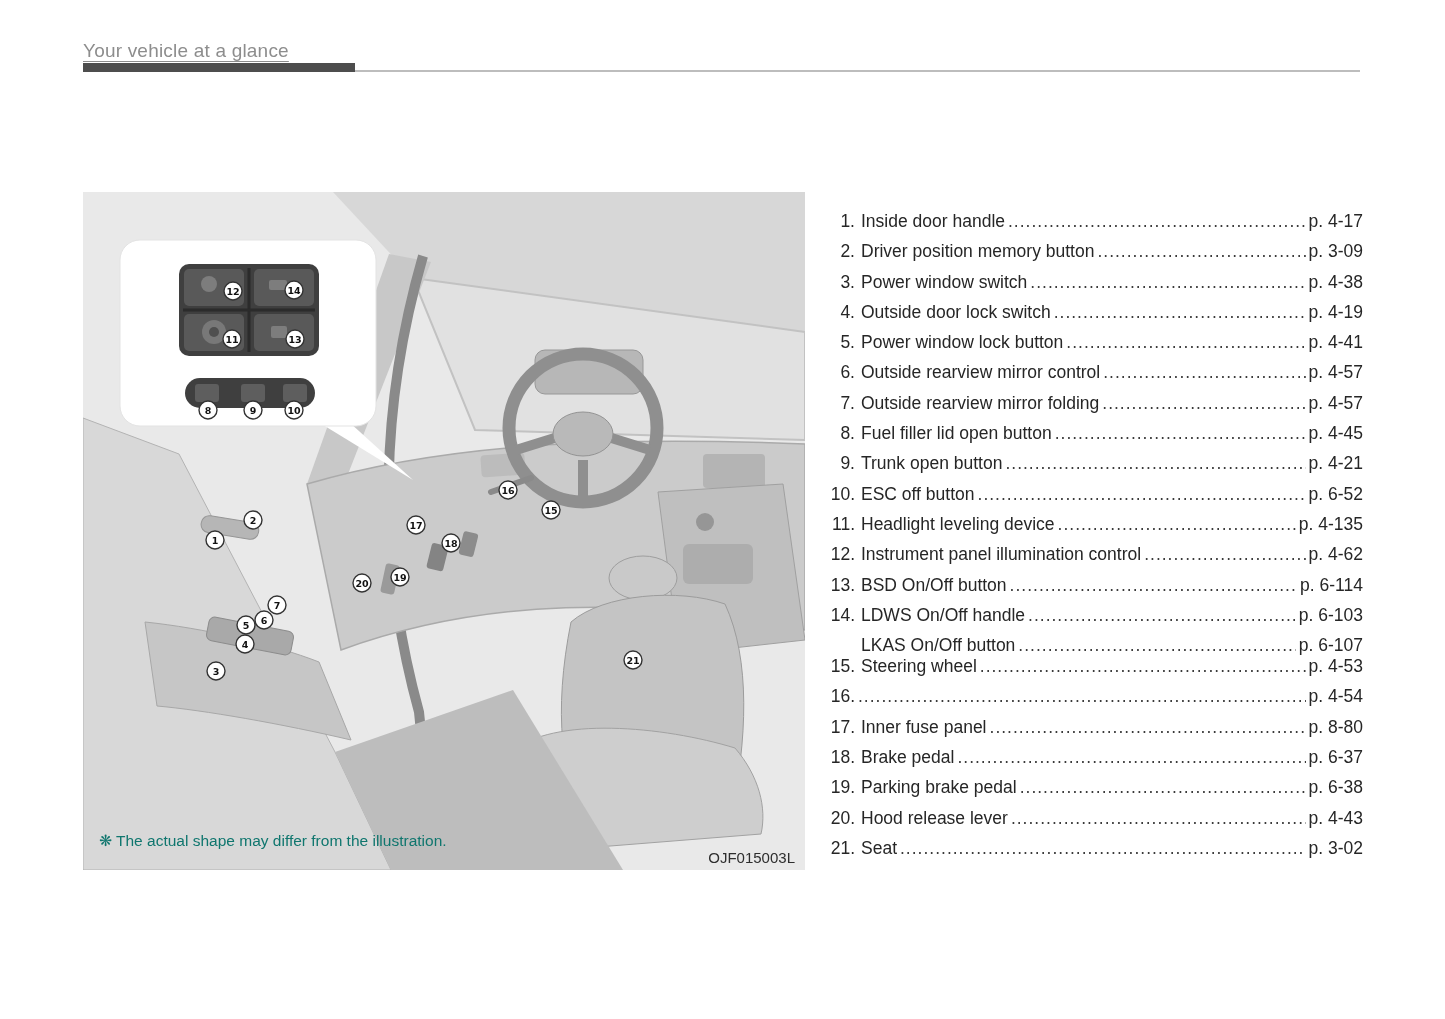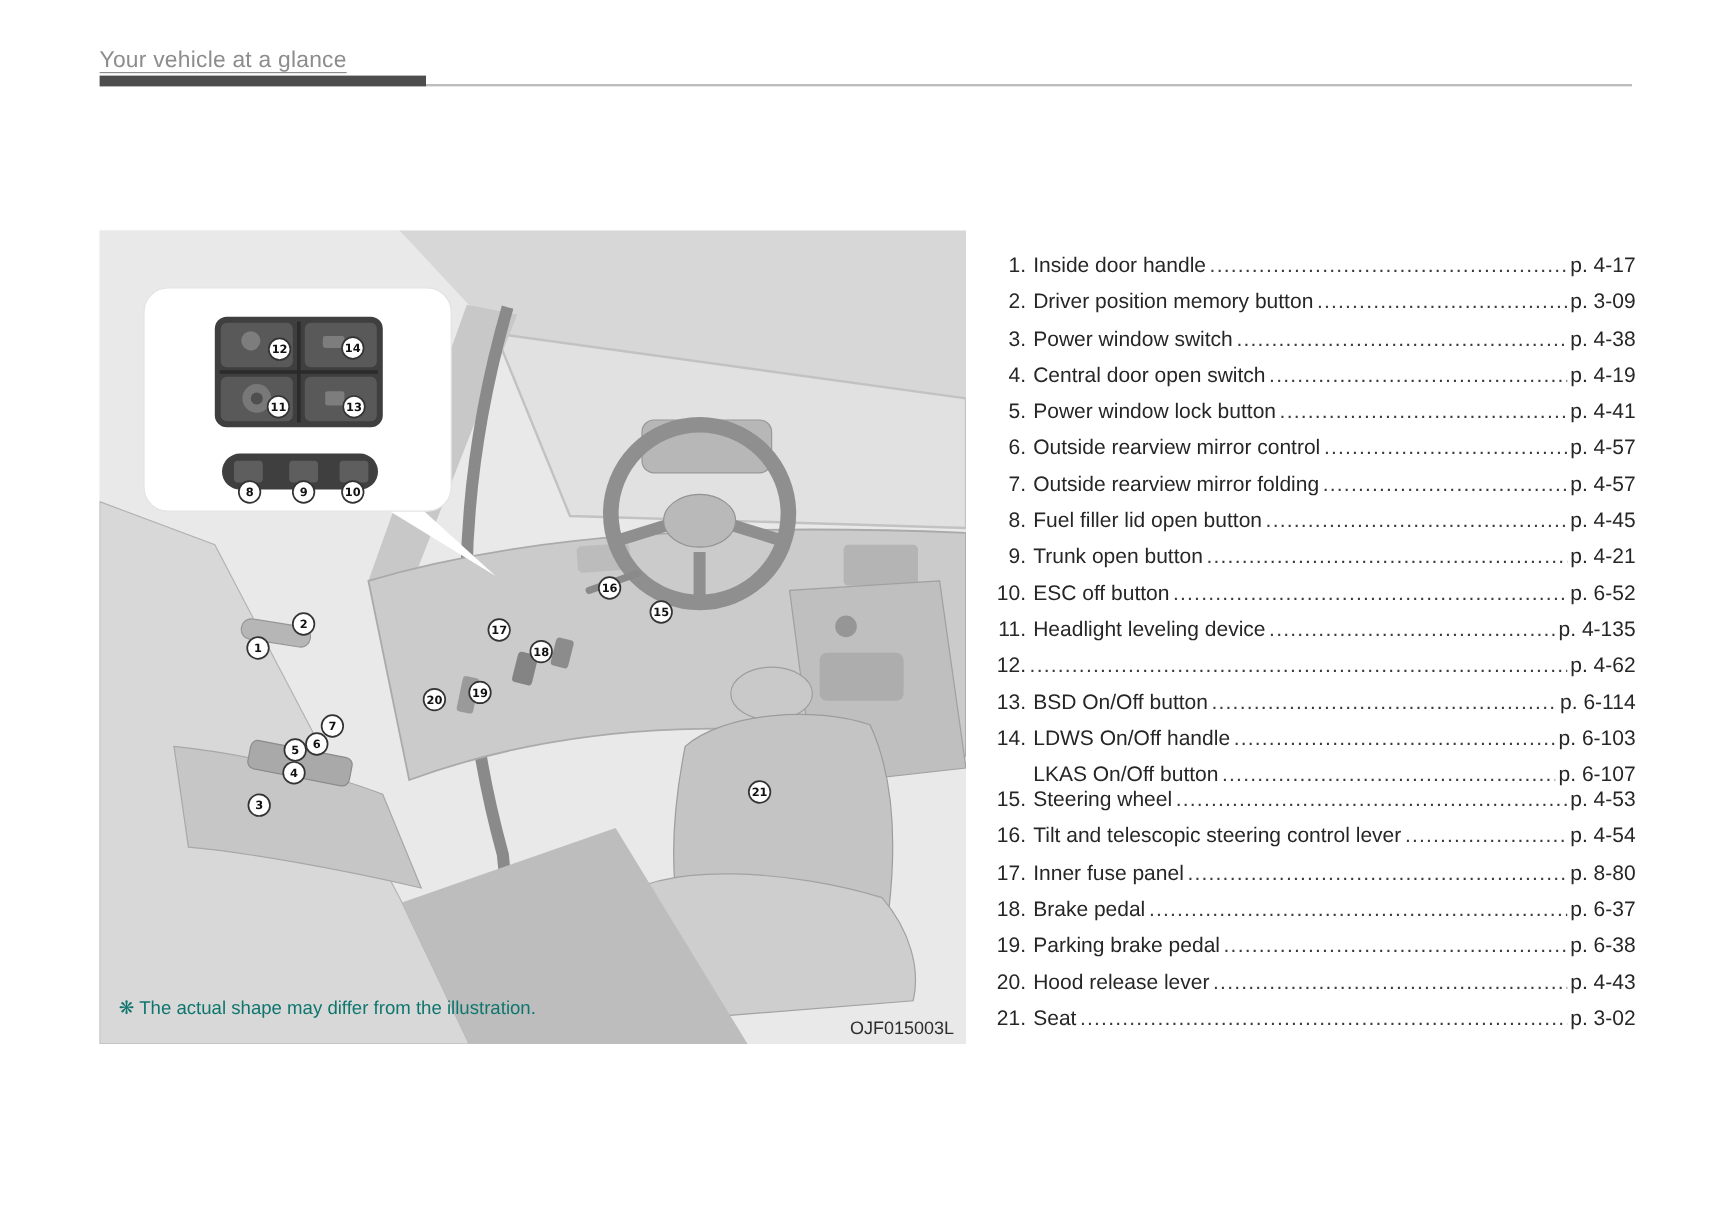--- a/index.html
+++ b/index.html
@@ -222,21 +222,21 @@
         <span class="toc-page">p. 3-09</span>
       </div>
       <div class="toc-row">
         <span class="toc-num">3.</span>
         <span class="toc-label">Power window switch</span>
         <span class="toc-dots">................................................................................................................................................................</span>
         <span class="toc-page">p. 4-38</span>
       </div>
       <div class="toc-row">
         <span class="toc-num">4.</span>
-        <span class="toc-label">Central door open switch</span>
+        <span class="toc-label">Outside door lock switch</span>
         <span class="toc-dots">................................................................................................................................................................</span>
         <span class="toc-page">p. 4-19</span>
       </div>
       <div class="toc-row">
         <span class="toc-num">5.</span>
         <span class="toc-label">Power window lock button</span>
         <span class="toc-dots">................................................................................................................................................................</span>
         <span class="toc-page">p. 4-41</span>
       </div>
       <div class="toc-row">
@@ -270,20 +270,21 @@
         <span class="toc-page">p. 6-52</span>
       </div>
       <div class="toc-row">
         <span class="toc-num">11.</span>
         <span class="toc-label">Headlight leveling device</span>
         <span class="toc-dots">................................................................................................................................................................</span>
         <span class="toc-page">p. 4-135</span>
       </div>
       <div class="toc-row">
         <span class="toc-num">12.</span>
+        <span class="toc-label">Instrument panel illumination control</span>
         <span class="toc-dots">................................................................................................................................................................</span>
         <span class="toc-page">p. 4-62</span>
       </div>
       <div class="toc-row">
         <span class="toc-num">13.</span>
         <span class="toc-label">BSD On/Off button</span>
         <span class="toc-dots">................................................................................................................................................................</span>
         <span class="toc-page">p. 6-114</span>
       </div>
       <div class="toc-row">
@@ -299,21 +300,20 @@
         <span class="toc-page">p. 6-107</span>
       </div>
       <div class="toc-row">
         <span class="toc-num">15.</span>
         <span class="toc-label">Steering wheel</span>
         <span class="toc-dots">................................................................................................................................................................</span>
         <span class="toc-page">p. 4-53</span>
       </div>
       <div class="toc-row">
         <span class="toc-num">16.</span>
-        <span class="toc-label">Tilt and telescopic steering control lever</span>
         <span class="toc-dots">................................................................................................................................................................</span>
         <span class="toc-page">p. 4-54</span>
       </div>
       <div class="toc-row">
         <span class="toc-num">17.</span>
         <span class="toc-label">Inner fuse panel</span>
         <span class="toc-dots">................................................................................................................................................................</span>
         <span class="toc-page">p. 8-80</span>
       </div>
       <div class="toc-row">

